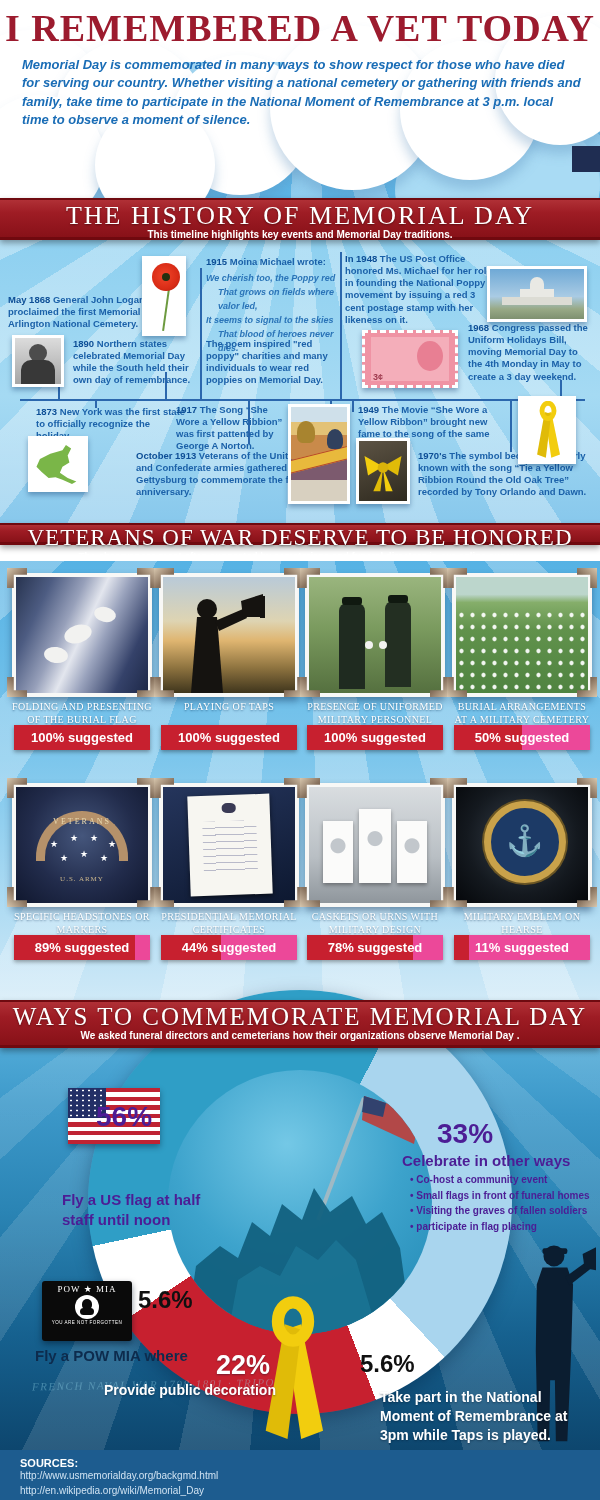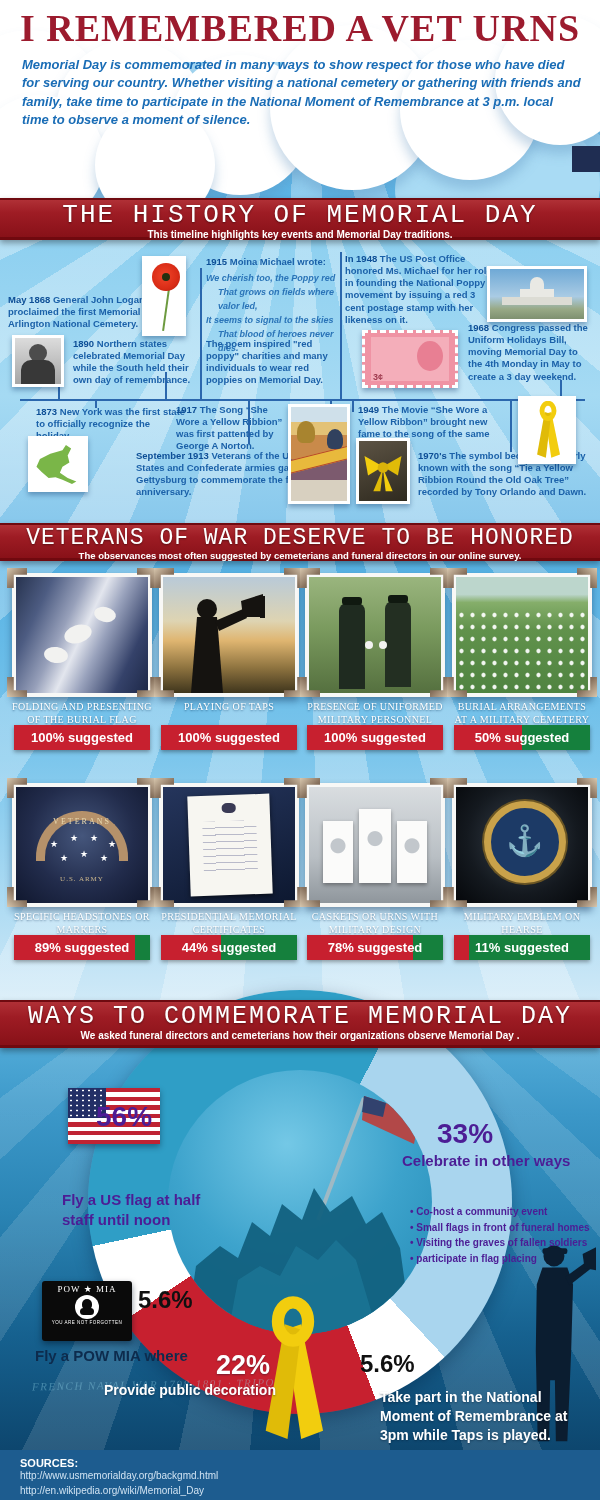--- a/index.html
+++ b/index.html
@@ -15,21 +15,21 @@
   .whitecap{position:absolute;left:0;top:0;width:600px;height:62px;background:#fff}
   .navy-chip{position:absolute;background:#1f2d52}
   .main-title{position:absolute;left:0;top:6px;width:600px;text-align:center;z-index:3;
     font-family:"Liberation Serif",serif;font-weight:700;font-size:38px;letter-spacing:1px;color:#9c1b2e}
   .intro{position:absolute;left:22px;top:56px;width:560px;z-index:3;
     font-style:italic;font-weight:600;font-size:13px;line-height:1.42;color:#1a6db6}
   
   .banner{position:absolute;left:0;width:600px;text-align:center;color:#fff;z-index:3;
     background:linear-gradient(180deg,#b03036 0%,#9e1c24 35%,#881118 100%);
     border-top:2px solid #6f0a10;border-bottom:3px solid #70090f;box-shadow:0 3px 6px rgba(0,0,0,.35)}
-  .banner-title{font-family:Liberation Mono, monospace;font-weight:400;letter-spacing:2px;text-shadow:0 1px 2px rgba(0,0,0,.4)}
+  .banner-title{font-family:Liberation Serif, serif;font-weight:400;letter-spacing:2px;text-shadow:0 1px 2px rgba(0,0,0,.4)}
   .t1{font-size:26px;line-height:27px;margin-top:2px}
   .t2{font-size:23px;line-height:24px;letter-spacing:1px;margin-top:1px}
   .t3{font-size:25px;line-height:26px;margin-top:2px}
   .banner-sub{font-weight:700;font-size:10px;line-height:11px}
   .banner-sub.small{font-size:9.5px}
   
   .sec{position:absolute;left:0;width:600px;overflow:hidden}
   .sec-timeline{top:240px;height:283px;background:linear-gradient(180deg,#8ed0f0 0%,#a5daf3 55%,#88c8ec 100%)}
   .sec-grid{top:561px;height:439px;background:linear-gradient(180deg,#56b2e4 0%,#7cc6ec 45%,#cfe9f7 100%)}
   .sec3{top:1040px;height:410px;background:linear-gradient(180deg,#51abd8 0%,#3b97c8 18%,#2a84b4 42%,#16618f 72%,#0d466e 100%)}
@@ -43,21 +43,21 @@
   
   .card{position:absolute;width:140px;height:180px}
   .photo{position:absolute;left:0;top:0;width:140px;height:124px;border:4px solid #f8f8f6;
     box-shadow:0 4px 7px rgba(10,40,80,.45);overflow:hidden}
   .corner{position:absolute;width:20px;height:20px;z-index:3;
     background:linear-gradient(135deg,#d8c7ae 0%,#8a7460 55%,#5c4c3e 100%);
     clip-path:polygon(0 0,100% 0,100% 34%,34% 34%,34% 100%,0 100%)}
   .caption{position:absolute;left:0;top:127px;width:140px;text-align:center;
     font-family:"Liberation Serif",serif;font-size:10px;line-height:1.3;letter-spacing:.4px;color:#fff;
     text-shadow:0 1px 2px rgba(0,40,80,.55)}
-  .bar{position:absolute;left:2px;top:152px;width:136px;height:25px;background:#15803d;box-shadow:0 2px 4px rgba(0,0,0,.35)}
+  .bar{position:absolute;left:2px;top:152px;width:136px;height:25px;background:#ec4899;box-shadow:0 2px 4px rgba(0,0,0,.35)}
   .bar .fill{position:absolute;left:0;top:0;bottom:0;background:#c7202f}
   .bar .lbl{position:relative;z-index:1;text-align:center;font-weight:700;font-size:13px;line-height:25px;color:#fff}
   .ph1{background:linear-gradient(115deg,#27334f 0%,#4d5c82 20%,#97a0ba 38%,#e3e6ee 50%,#9aa3bd 62%,#35426a 82%,#1d2847 100%)}
   .glove{position:absolute;background:#f2f2f0;border-radius:50%}
   .ph2{background:linear-gradient(180deg,#b9cad8 0%,#ded4b2 38%,#dfb570 55%,#8f7440 78%,#3f351c 100%)}
   .ph3{background:linear-gradient(180deg,#9ab57e 0%,#7a9a5e 45%,#55703f 100%)}
   .sol{position:absolute;width:26px;height:86px;background:#1f2b20;border-radius:8px 8px 0 0}
   .solcap{position:absolute;width:20px;height:8px;background:#101910;border-radius:3px}
   .ph4{background:linear-gradient(180deg,#bcd6cc 0%,#bcd6cc 15%,#85ae6a 22%,#61924c 45%,#4f8340 100%)}
   .stones{position:absolute;left:0;right:0;top:28%;bottom:0;
@@ -121,21 +121,21 @@
   <div class="cl-blue" style="left:395px;top:140px;width:100px;height:100px"></div>
   <div class="cl" style="left:-50px;top:30px;width:160px;height:160px"></div>
   <div class="cl" style="left:55px;top:40px;width:150px;height:150px"></div>
   <div class="cl" style="left:170px;top:55px;width:140px;height:140px"></div>
   <div class="cl" style="left:270px;top:25px;width:165px;height:165px"></div>
   <div class="cl" style="left:400px;top:40px;width:140px;height:140px"></div>
   <div class="cl" style="left:495px;top:15px;width:130px;height:130px"></div>
   <div class="cl" style="left:-25px;top:95px;width:130px;height:130px"></div>
   <div class="cl" style="left:95px;top:105px;width:120px;height:120px"></div>
   <div class="navy-chip" style="left:572px;top:146px;width:28px;height:26px"></div>
-  <h1 class="main-title">I REMEMBERED A VET URNS</h1>
+  <h1 class="main-title">I REMEMBERED A VET TODAY</h1>
   <p class="intro">Memorial Day is commemorated in many ways to show respect for those who have died for serving our country. Whether visiting a national cemetery or gathering with friends and family, take time to participate in the National Moment of Remembrance at 3 p.m. local time to observe a moment of silence.</p>
 
   <div class="banner" style="top:198px;height:42px">
     <div class="banner-title t1">THE HISTORY OF MEMORIAL DAY</div>
     <div class="banner-sub">This timeline highlights key events and Memorial Day traditions.</div>
   </div>
 
   <div class="sec sec-timeline">
       <div class="rays"></div>
     </div>
@@ -181,21 +181,21 @@
   </div>
   <div class="tl" style="left:36px;top:406px;width:150px">
     <b>1873</b>
     <span>New York was the first state to officially recognize the holiday.</span>
   </div>
   <div class="tl" style="left:176px;top:404px;width:118px">
     <b>1917</b>
     <span>The Song “She Wore a Yellow Ribbion” was first pattented by George A Norton.</span>
   </div>
   <div class="tl" style="left:136px;top:450px;width:196px">
-    <b>September 1913</b>
+    <b>October 1913</b>
     <span>Veterans of the United States and Confederate armies gathered in Gettysburg to commemorate the fifty-year anniversary.</span>
   </div>
   <div class="tl" style="left:358px;top:404px;width:146px">
     <b>1949</b>
     <span>The Movie “She Wore a Yellow Ribbon” brought new fame to the song of the same name.</span>
   </div>
   <div class="tl" style="left:418px;top:450px;width:176px">
     <b>1970's</b>
     <span>The symbol became popularly known with the song “Tie a Yellow Ribbion Round the Old Oak Tree” recorded by Tony Orlando and Dawn.</span>
   </div>
@@ -239,21 +239,21 @@
   <div class="tcard" style="left:356px;top:438px;width:54px;height:66px;background:linear-gradient(160deg,#5c5344,#2f2a1f)">
     <svg viewBox="0 0 50 50" style="position:absolute;left:2px;top:4px;width:44px;height:52px">
       <polygon points="25,20 4,8 8,30" fill="#f2cd0e"></polygon>
       <polygon points="25,20 46,8 42,30" fill="#e0bb08"></polygon>
       <polygon points="25,22 14,48 22,48" fill="#e0bb08"></polygon>
       <polygon points="25,22 36,48 28,48" fill="#f2cd0e"></polygon>
       <circle cx="25" cy="21" r="6" fill="#d9b30a"></circle>
     </svg>
   </div>
 
-  <div class="banner" style="top:523px;height:38px">
+  <div class="banner" style="top:523px;height:22px">
     <div class="banner-title t2">VETERANS OF WAR DESERVE TO BE HONORED</div>
     <div class="banner-sub small">The observances most often suggested by cemeterians and funeral directors in our online survey.</div>
   </div>
 
   <div class="sec sec-grid">
       <div class="rays" style="background:repeating-conic-gradient(from 150deg at 50% -220px,rgba(255,255,255,0) 0deg 7deg,rgba(255,255,255,.28) 7deg 14deg)"></div>
     </div>
 
   <div class="card" style="left:12px;top:573px">
     <div class="photo ph1">
@@ -423,21 +423,21 @@
   </div>
 
   <div class="usflag">
       <div class="canton"></div>
     </div>
   <div class="lbl-navy pct-big" style="left:96px;top:1101px">56%</div>
   <div class="lbl-navy" style="left:62px;top:1190px;width:150px;font-size:15px;line-height:1.3">Fly a US flag at half staff until noon</div>
 
   <div class="lbl-navy pct-big" style="left:437px;top:1118px">33%</div>
   <div class="lbl-navy" style="left:402px;top:1152px;width:195px;font-size:15px">Celebrate in other ways</div>
-  <ul class="bullets lbl-navy" style="left:410px;top:1204px;width:188px">
+  <ul class="bullets lbl-navy" style="left:410px;top:1172px;width:188px">
     <li>Co-host a community event</li>
     <li>Small flags in front of funeral homes</li>
     <li>Visiting the graves of fallen soldiers</li>
     <li>participate in flag placing</li>
   </ul>
 
   <div class="powflag">
     <div class="pow-t1">POW ★ MIA</div>
     <div class="pow-circ"></div>
     <div class="pow-t2">YOU ARE NOT FORGOTTEN</div>

